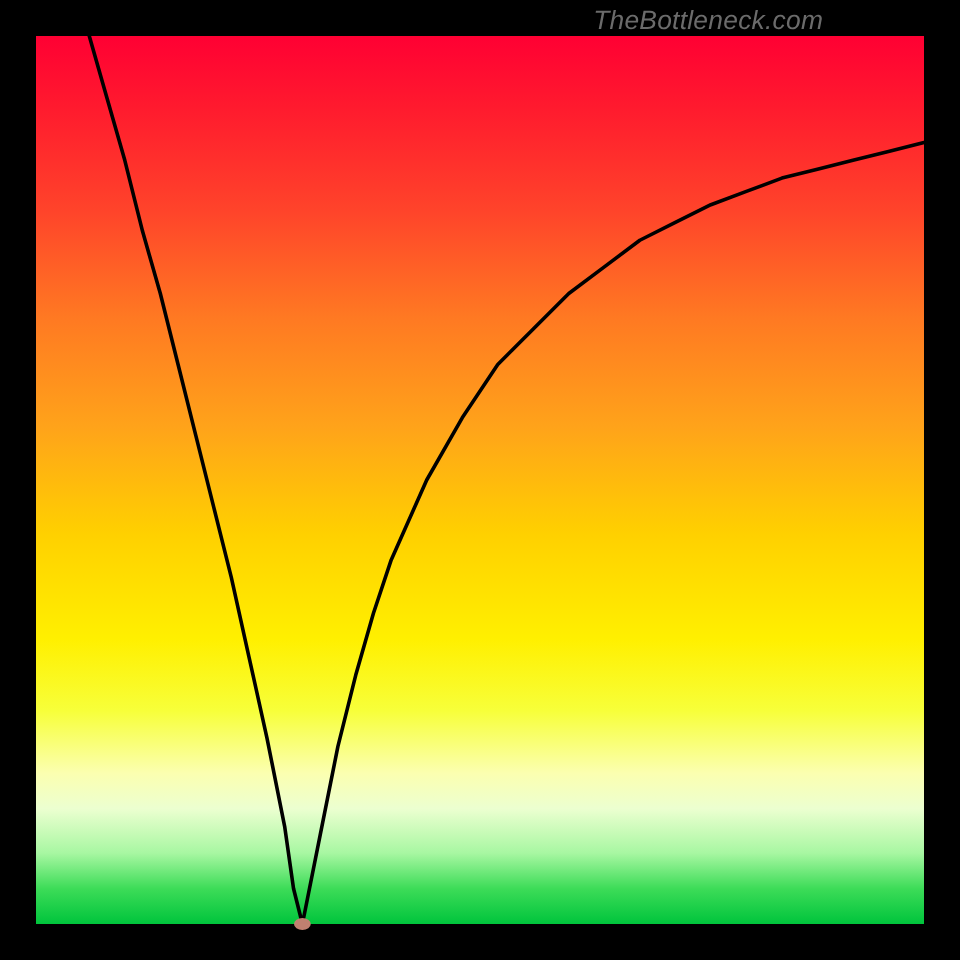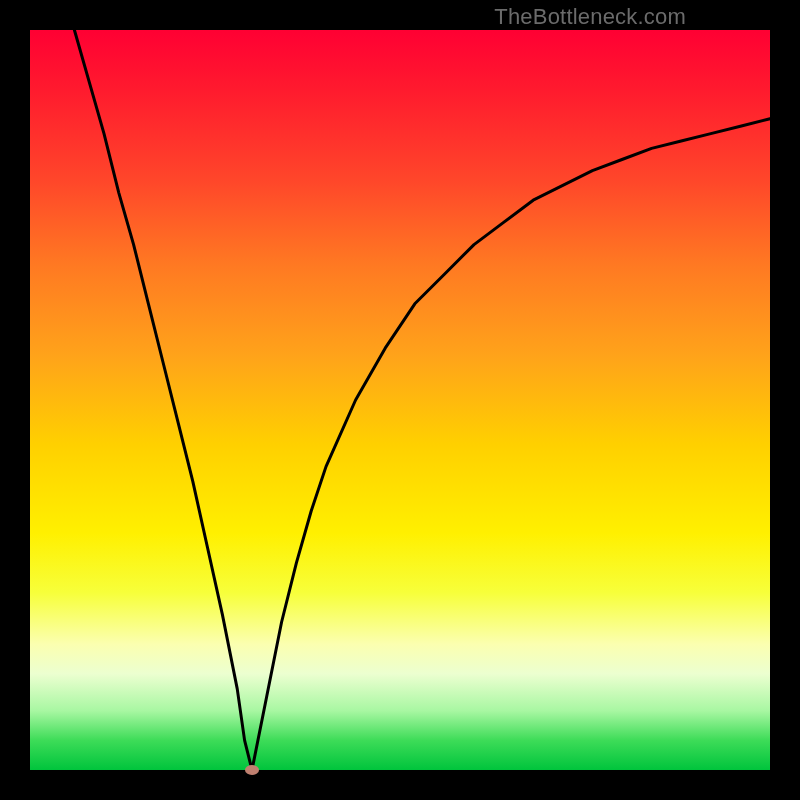--- a/index.html
+++ b/index.html
@@ -9,20 +9,21 @@
     height: 800px;
     background: #000;
     font-family: Arial, Helvetica, sans-serif;
     overflow: hidden;
   }
   .outer {
     position: relative;
     width: 696px;
     height: 800px;
     background: #000;
+    font-style: italic;
   }
   .watermark {
     position: absolute;
     top: 4px;
     right: 10px;
     color: #6b6b6b;
     font-size: 22px;
     font-weight: 500;
     letter-spacing: 0.2px;
     user-select: none;

